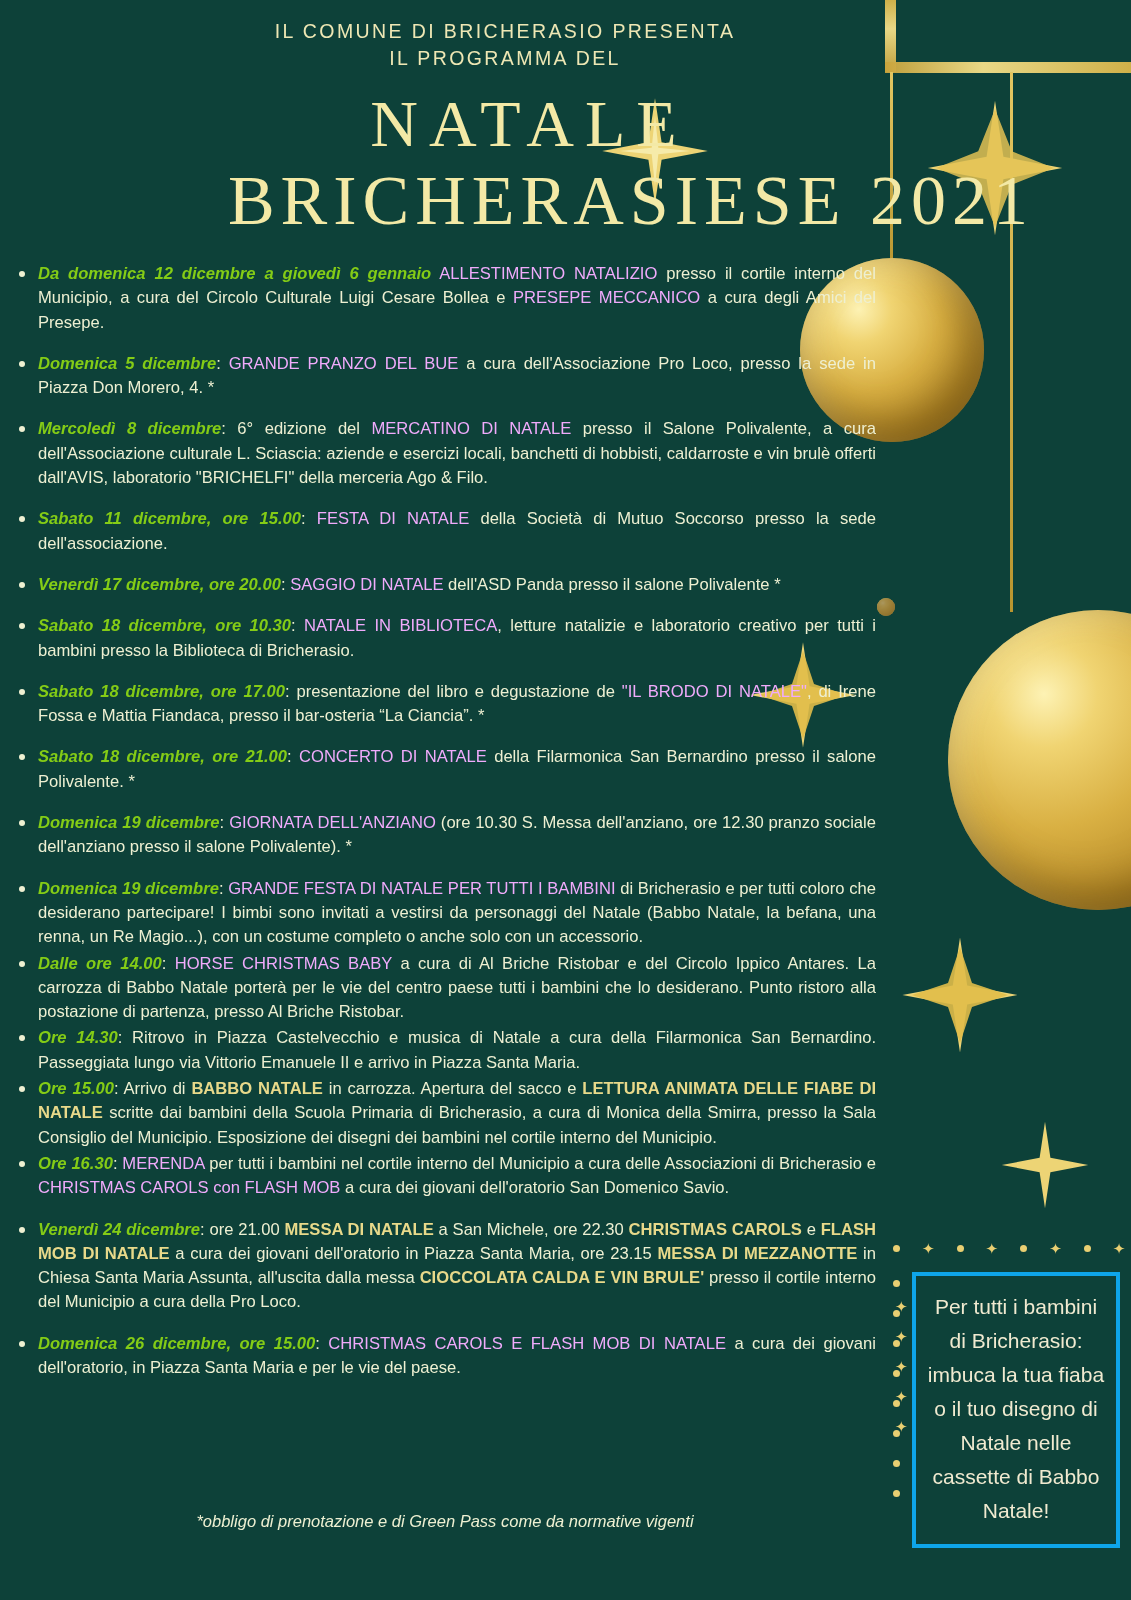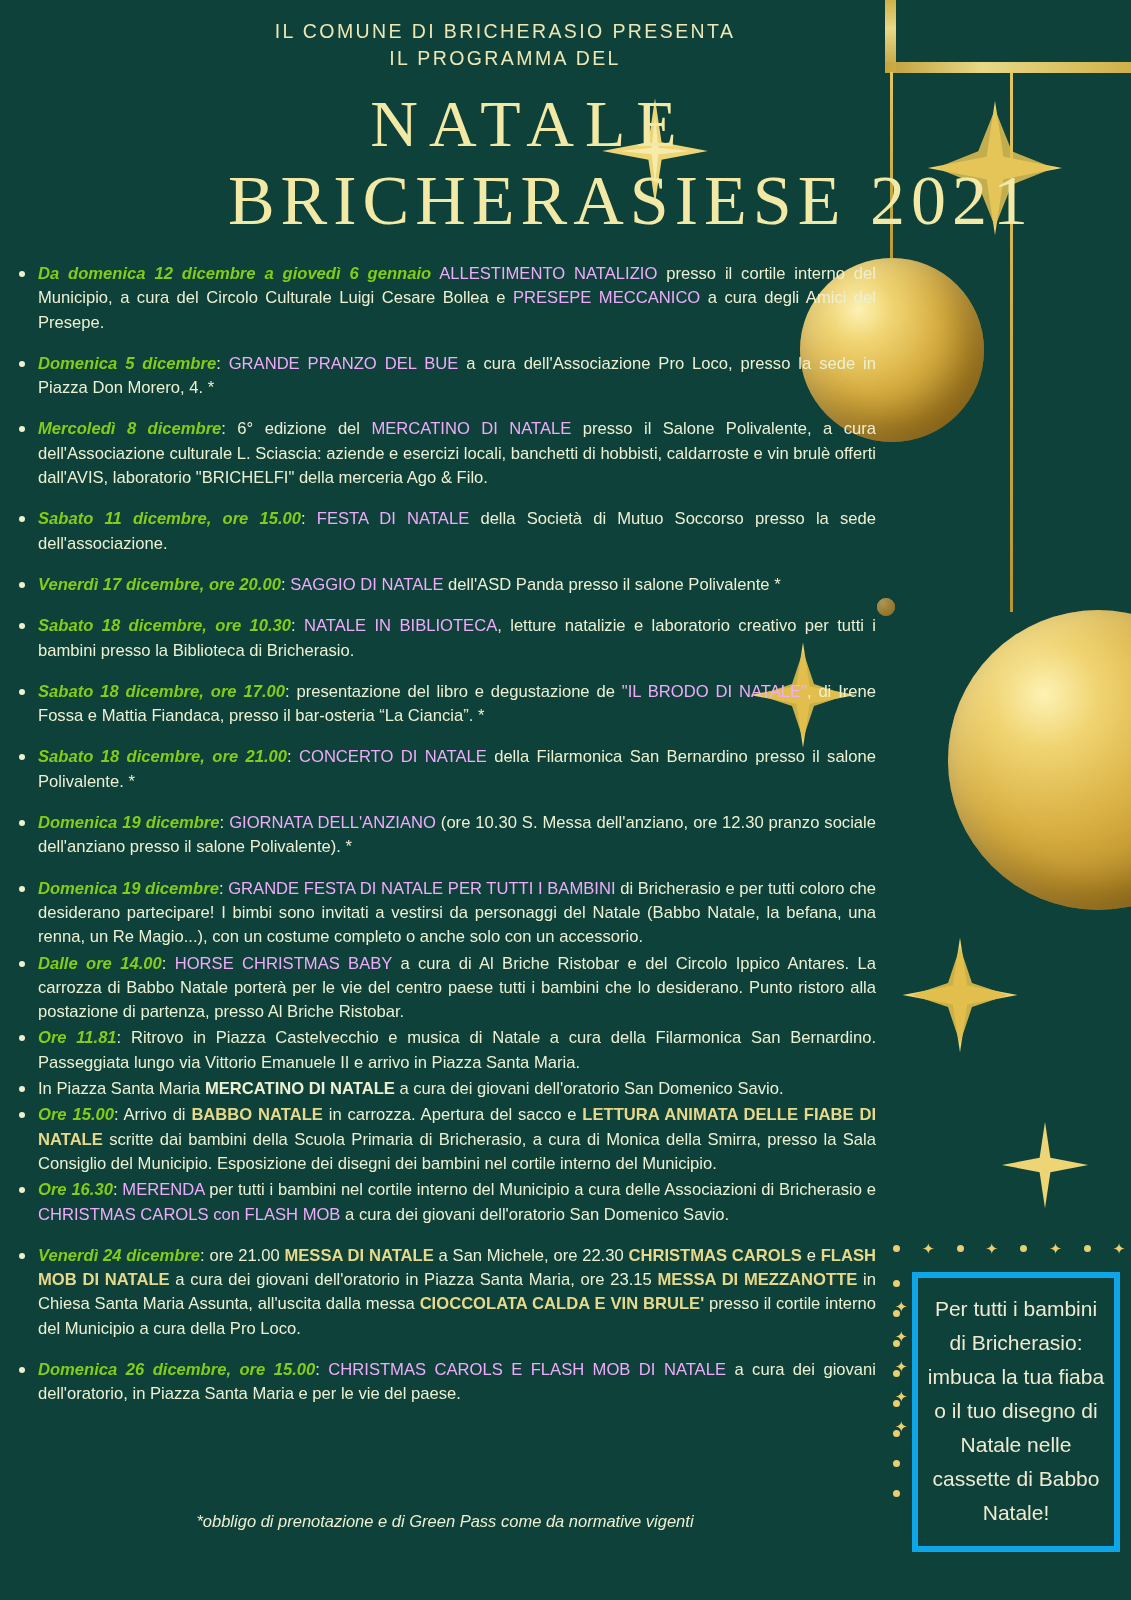--- a/index.html
+++ b/index.html
@@ -155,21 +155,21 @@
     font-size: 16.5px;
     color: #eef0d2;
   }
 
   
   .side-note {
     position: absolute;
     left: 912px;
     top: 1272px;
     width: 208px;
-    border: 6px solid #0ea5e9;
+    border: 4px solid #0ea5e9;
     padding: 14px 8px 16px 8px;
     text-align: center;
     font-size: 21px;
     line-height: 34px;
     color: #f0ead0;
     box-sizing: border-box;
   }
 </style>
 </head>
 <body>
@@ -241,22 +241,21 @@
     <div class="item"><em>Domenica 5 dicembre</em>: <span class="hl">GRANDE PRANZO DEL BUE</span> a cura dell'Associazione Pro Loco, presso la sede in Piazza Don Morero, 4. *</div>
     <div class="item"><em>Mercoledì 8 dicembre</em>: 6° edizione del <span class="hl">MERCATINO DI NATALE</span> presso il Salone Polivalente, a cura dell'Associazione culturale L. Sciascia: aziende e esercizi locali, banchetti di hobbisti, caldarroste e vin brulè offerti dall'AVIS, laboratorio "BRICHELFI" della merceria Ago &amp; Filo.</div>
     <div class="item"><em>Sabato 11 dicembre, ore 15.00</em>: <span class="hl">FESTA DI NATALE</span> della Società di Mutuo Soccorso presso la sede dell'associazione.</div>
     <div class="item"><em>Venerdì 17 dicembre, ore 20.00</em>: <span class="hl">SAGGIO DI NATALE</span> dell'ASD Panda presso il salone Polivalente *</div>
     <div class="item"><em>Sabato 18 dicembre, ore 10.30</em>: <span class="hl">NATALE IN BIBLIOTECA</span>, letture natalizie e laboratorio creativo per tutti i bambini presso la Biblioteca di Bricherasio.</div>
     <div class="item"><em>Sabato 18 dicembre, ore 17.00</em>: presentazione del libro e degustazione de <span class="hl">"IL BRODO DI NATALE"</span>, di Irene Fossa e Mattia Fiandaca, presso il bar-osteria “La Ciancia”. *</div>
     <div class="item"><em>Sabato 18 dicembre, ore 21.00</em>: <span class="hl">CONCERTO DI NATALE</span> della Filarmonica San Bernardino presso il salone Polivalente. *</div>
     <div class="item"><em>Domenica 19 dicembre</em>: <span class="hl">GIORNATA DELL'ANZIANO</span> (ore 10.30 S. Messa dell'anziano, ore 12.30 pranzo sociale dell'anziano presso il salone Polivalente). *</div>
     <div class="item tight"><em>Domenica 19 dicembre</em>: <span class="hl">GRANDE FESTA DI NATALE PER TUTTI I BAMBINI</span> di Bricherasio e per tutti coloro che desiderano partecipare! I bimbi sono invitati a vestirsi da personaggi del Natale (Babbo Natale, la befana, una renna, un Re Magio...), con un costume completo o anche solo con un accessorio.</div>
     <div class="item tight"><em>Dalle ore 14.00</em>: <span class="hl">HORSE CHRISTMAS BABY</span> a cura di Al Briche Ristobar e del Circolo Ippico Antares. La carrozza di Babbo Natale porterà per le vie del centro paese tutti i bambini che lo desiderano. Punto ristoro alla postazione di partenza, presso Al Briche Ristobar.</div>
-    <div class="item tight"><em>Ore 11.81</em>: Ritrovo in Piazza Castelvecchio e musica di Natale a cura della Filarmonica San Bernardino. Passeggiata lungo via Vittorio Emanuele II e arrivo in Piazza Santa Maria.</div>
-    <div class="item tight">In Piazza Santa Maria <span class="wb">MERCATINO DI NATALE</span> a cura dei giovani dell'oratorio San Domenico Savio.</div>
+    <div class="item tight"><em>Ore 14.30</em>: Ritrovo in Piazza Castelvecchio e musica di Natale a cura della Filarmonica San Bernardino. Passeggiata lungo via Vittorio Emanuele II e arrivo in Piazza Santa Maria.</div>
     <div class="item tight"><em>Ore 15.00</em>: Arrivo di <span class="hlb">BABBO NATALE</span> in carrozza. Apertura del sacco e <span class="hlb">LETTURA ANIMATA DELLE FIABE DI NATALE</span> scritte dai bambini della Scuola Primaria di Bricherasio, a cura di Monica della Smirra, presso la Sala Consiglio del Municipio. Esposizione dei disegni dei bambini nel cortile interno del Municipio.</div>
     <div class="item"><em>Ore 16.30</em>: <span class="hl">MERENDA</span> per tutti i bambini nel cortile interno del Municipio a cura delle Associazioni di Bricherasio e <span class="hl">CHRISTMAS CAROLS con FLASH MOB</span> a cura dei giovani dell'oratorio San Domenico Savio.</div>
     <div class="item"><em>Venerdì 24 dicembre</em>: ore 21.00 <span class="hlb">MESSA DI NATALE</span> a San Michele, ore 22.30 <span class="hlb">CHRISTMAS CAROLS</span> e <span class="hlb">FLASH MOB DI NATALE</span> a cura dei giovani dell'oratorio in Piazza Santa Maria, ore 23.15 <span class="hlb">MESSA DI MEZZANOTTE</span> in Chiesa Santa Maria Assunta, all'uscita dalla messa <span class="hlb">CIOCCOLATA CALDA E VIN BRULE'</span> presso il cortile interno del Municipio a cura della Pro Loco.</div>
     <div class="item"><em>Domenica 26 dicembre, ore 15.00</em>: <span class="hl">CHRISTMAS CAROLS E FLASH MOB DI NATALE</span> a cura dei giovani dell'oratorio, in Piazza Santa Maria e per le vie del paese.</div>
   </div>
 
 <div class="footnote">*obbligo di prenotazione e di Green Pass come da normative vigenti</div>
 
 <div class="side-note">
   <span>Per tutti i bambini di Bricherasio: imbuca la tua fiaba o il tuo disegno di Natale nelle cassette di Babbo Natale!</span>

